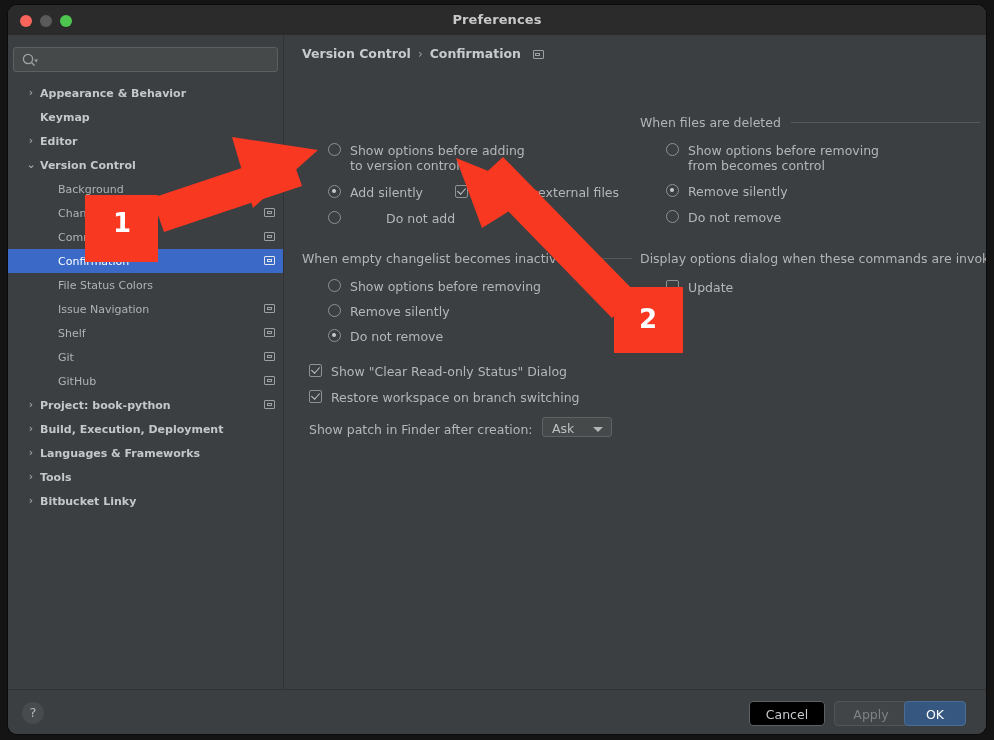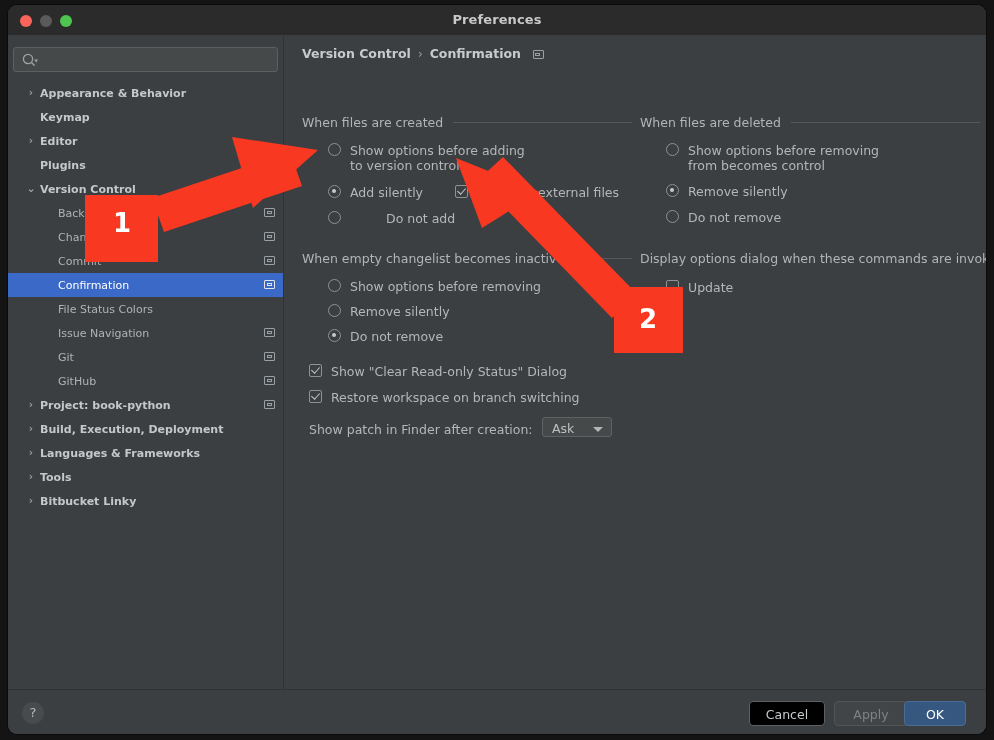--- a/index.html
+++ b/index.html
@@ -397,23 +397,20 @@
             <span class="chev">›</span>
             <span class="lbl">Appearance &amp; Behavior</span>
           </div>
           <div class="tree-row leaf-top">
             <span class="lbl">Keymap</span>
           </div>
           <div class="tree-row top">
             <span class="chev">›</span>
             <span class="lbl">Editor</span>
           </div>
-          <div class="tree-row leaf-top">
-            <span class="lbl">Plugins</span>
-          </div>
           <div class="tree-row top">
             <span class="chev" style="line-height: 18px;">⌄</span>
             <span class="lbl">Version Control</span>
           </div>
           <div class="tree-row child">
             <span class="lbl">Background</span>
             <span class="panel-icon"></span>
           </div>
           <div class="tree-row child">
             <span class="lbl">Changelists</span>
@@ -425,20 +422,24 @@
           </div>
           <div class="tree-row child selected">
             <span class="lbl">Confirmation</span>
             <span class="panel-icon"></span>
           </div>
           <div class="tree-row child">
             <span class="lbl">File Status Colors</span>
           </div>
           <div class="tree-row child">
             <span class="lbl">Issue Navigation</span>
+            <span class="panel-icon"></span>
+          </div>
+          <div class="tree-row child">
+            <span class="lbl">Shelf</span>
             <span class="panel-icon"></span>
           </div>
           <div class="tree-row child">
             <span class="lbl">Git</span>
             <span class="panel-icon"></span>
           </div>
           <div class="tree-row child">
             <span class="lbl">GitHub</span>
             <span class="panel-icon"></span>
           </div>
@@ -468,24 +469,20 @@
 
     <div class="main">
 
       <div class="breadcrumb">
         <span>Version Control</span>
         <span class="sep">›</span>
         <span>Confirmation</span>
         <span class="bc-icon"></span>
       </div>
 
-      <div class="section-title" style="left:18px; top:80px; width:330px;">
-        <span>When files are created</span>
-        <span class="rule" style="flex:1;"></span>
-      </div>
 
       <div class="opt-row" style="left:44px; top:107px;">
         <span class="radio"></span>
         <span class="txt">
           <span>Show options before adding</span>
           <span class="l2">to version control</span>
         </span>
       </div>
 
       <div class="opt-row" style="left:44px; top:149px;">

